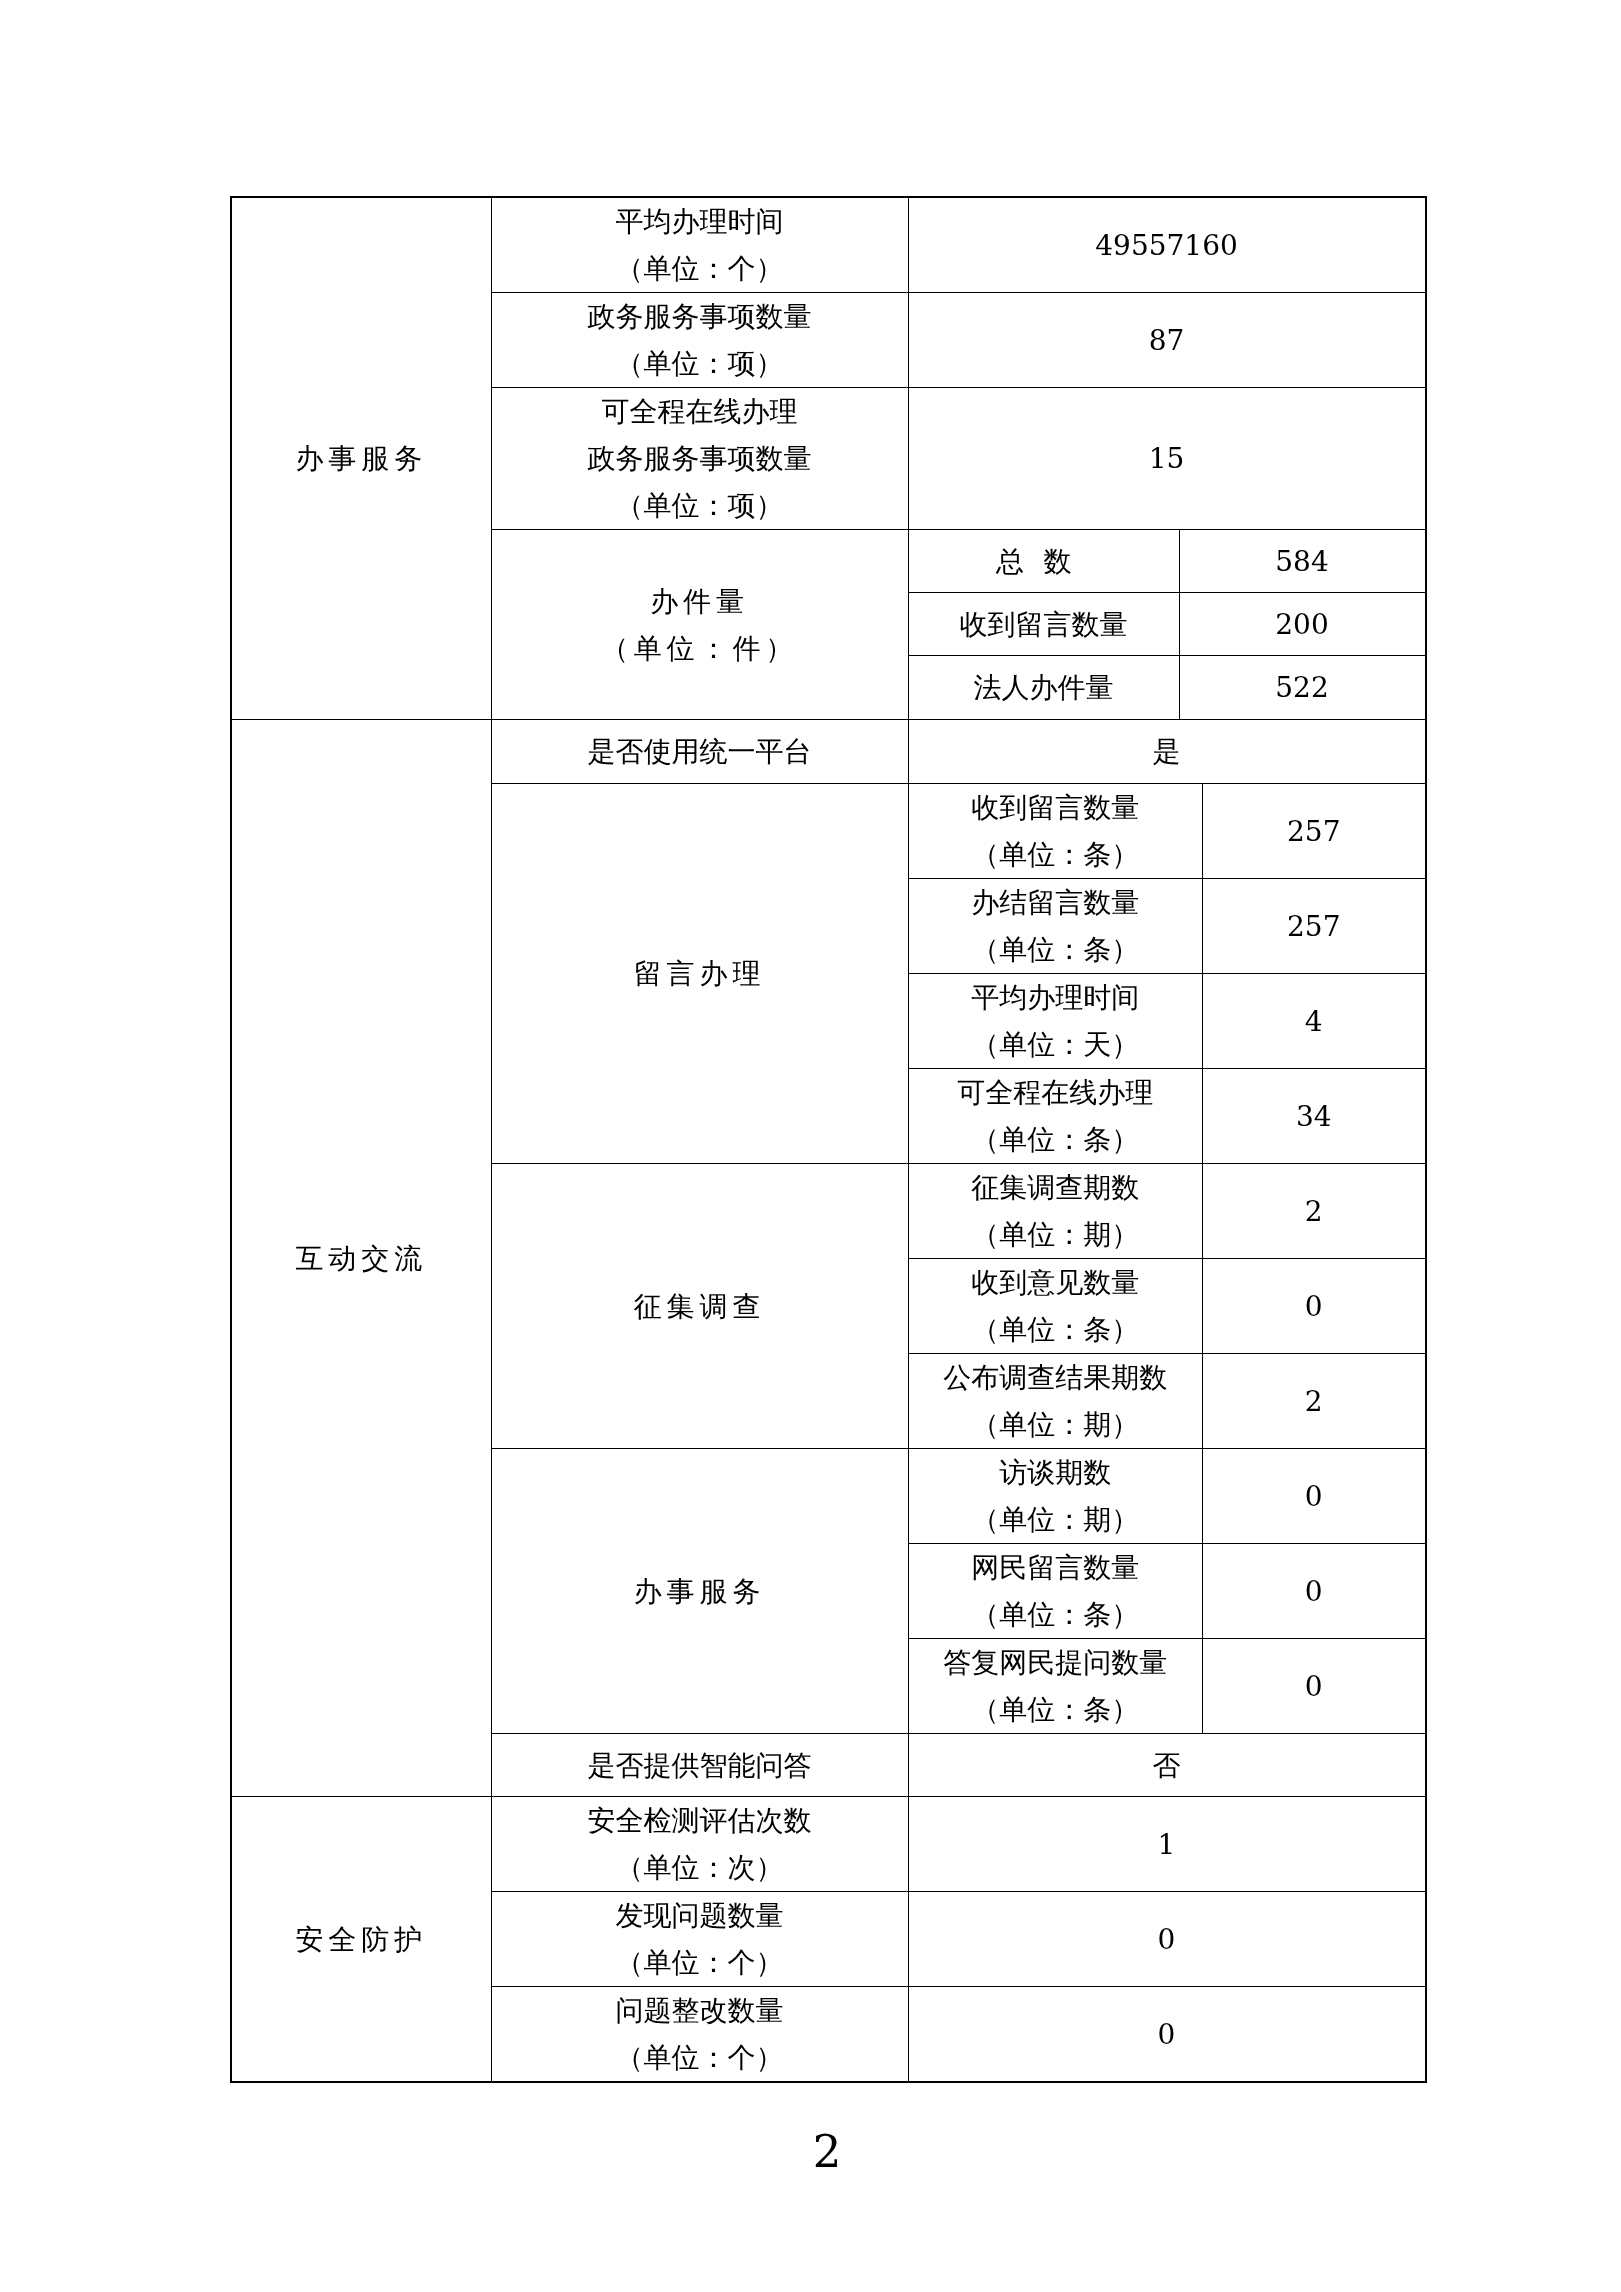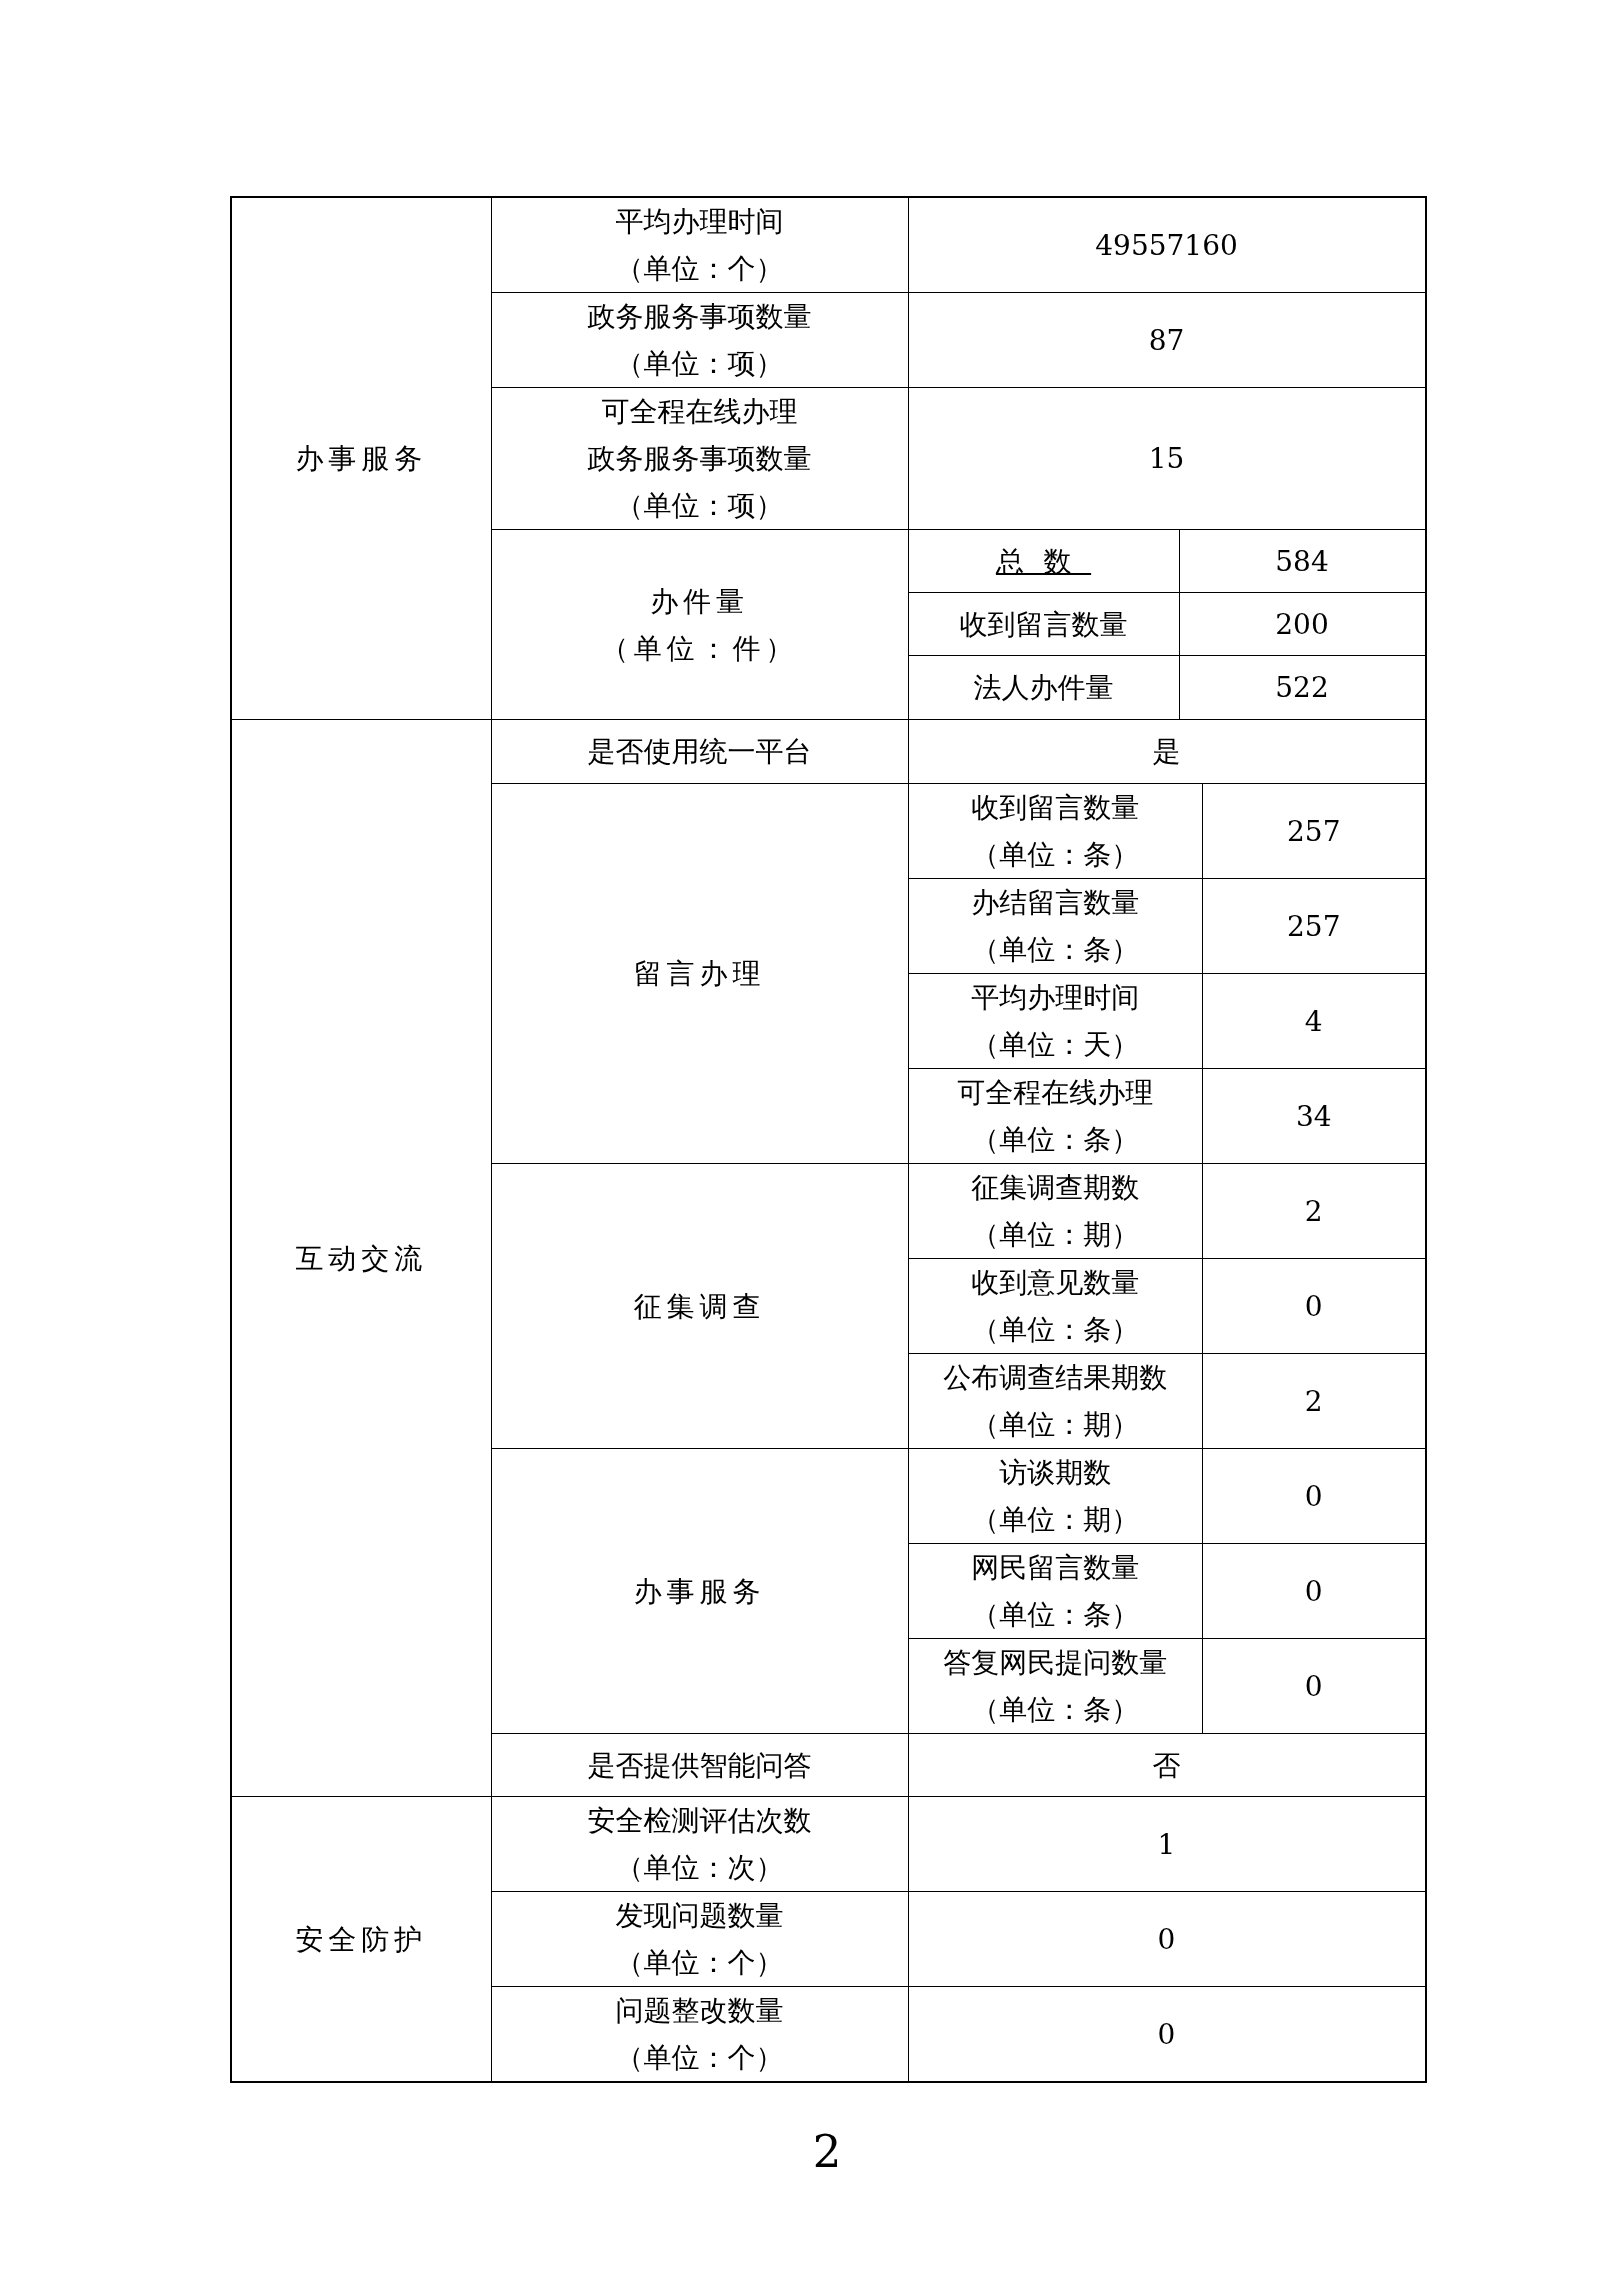--- a/index.html
+++ b/index.html
@@ -26,21 +26,21 @@
     text-align: center;
     vertical-align: middle;
     font-size: 28px;
     line-height: 47px;
     padding: 0;
     overflow: hidden;
   }
   td.num { font-size: 43px; line-height: 1; }
   td.cjk-val { font-size: 28px; }
   td.ls  { letter-spacing: 4.9px;  padding-left: 4.9px; }
-  td.ls-wide { letter-spacing: 19.6px; padding-left: 19.6px; text-decoration: underline; }
+  td.ls-wide { letter-spacing: 19.6px; padding-left: 19.6px; }
   td.sec-top { vertical-align: top; padding-top: 12.7px; }
   tr.h96  { height: 94px; }
   tr.h95  { height: 93px; }
   tr.h143 { height: 140px; margin-left: 36px; }
   tr.h64  { height: 63px; }
   tr.h65  { height: 64px; }
   .pagenum {
     position: absolute;
     left: 230px;
     top: 2125px;

